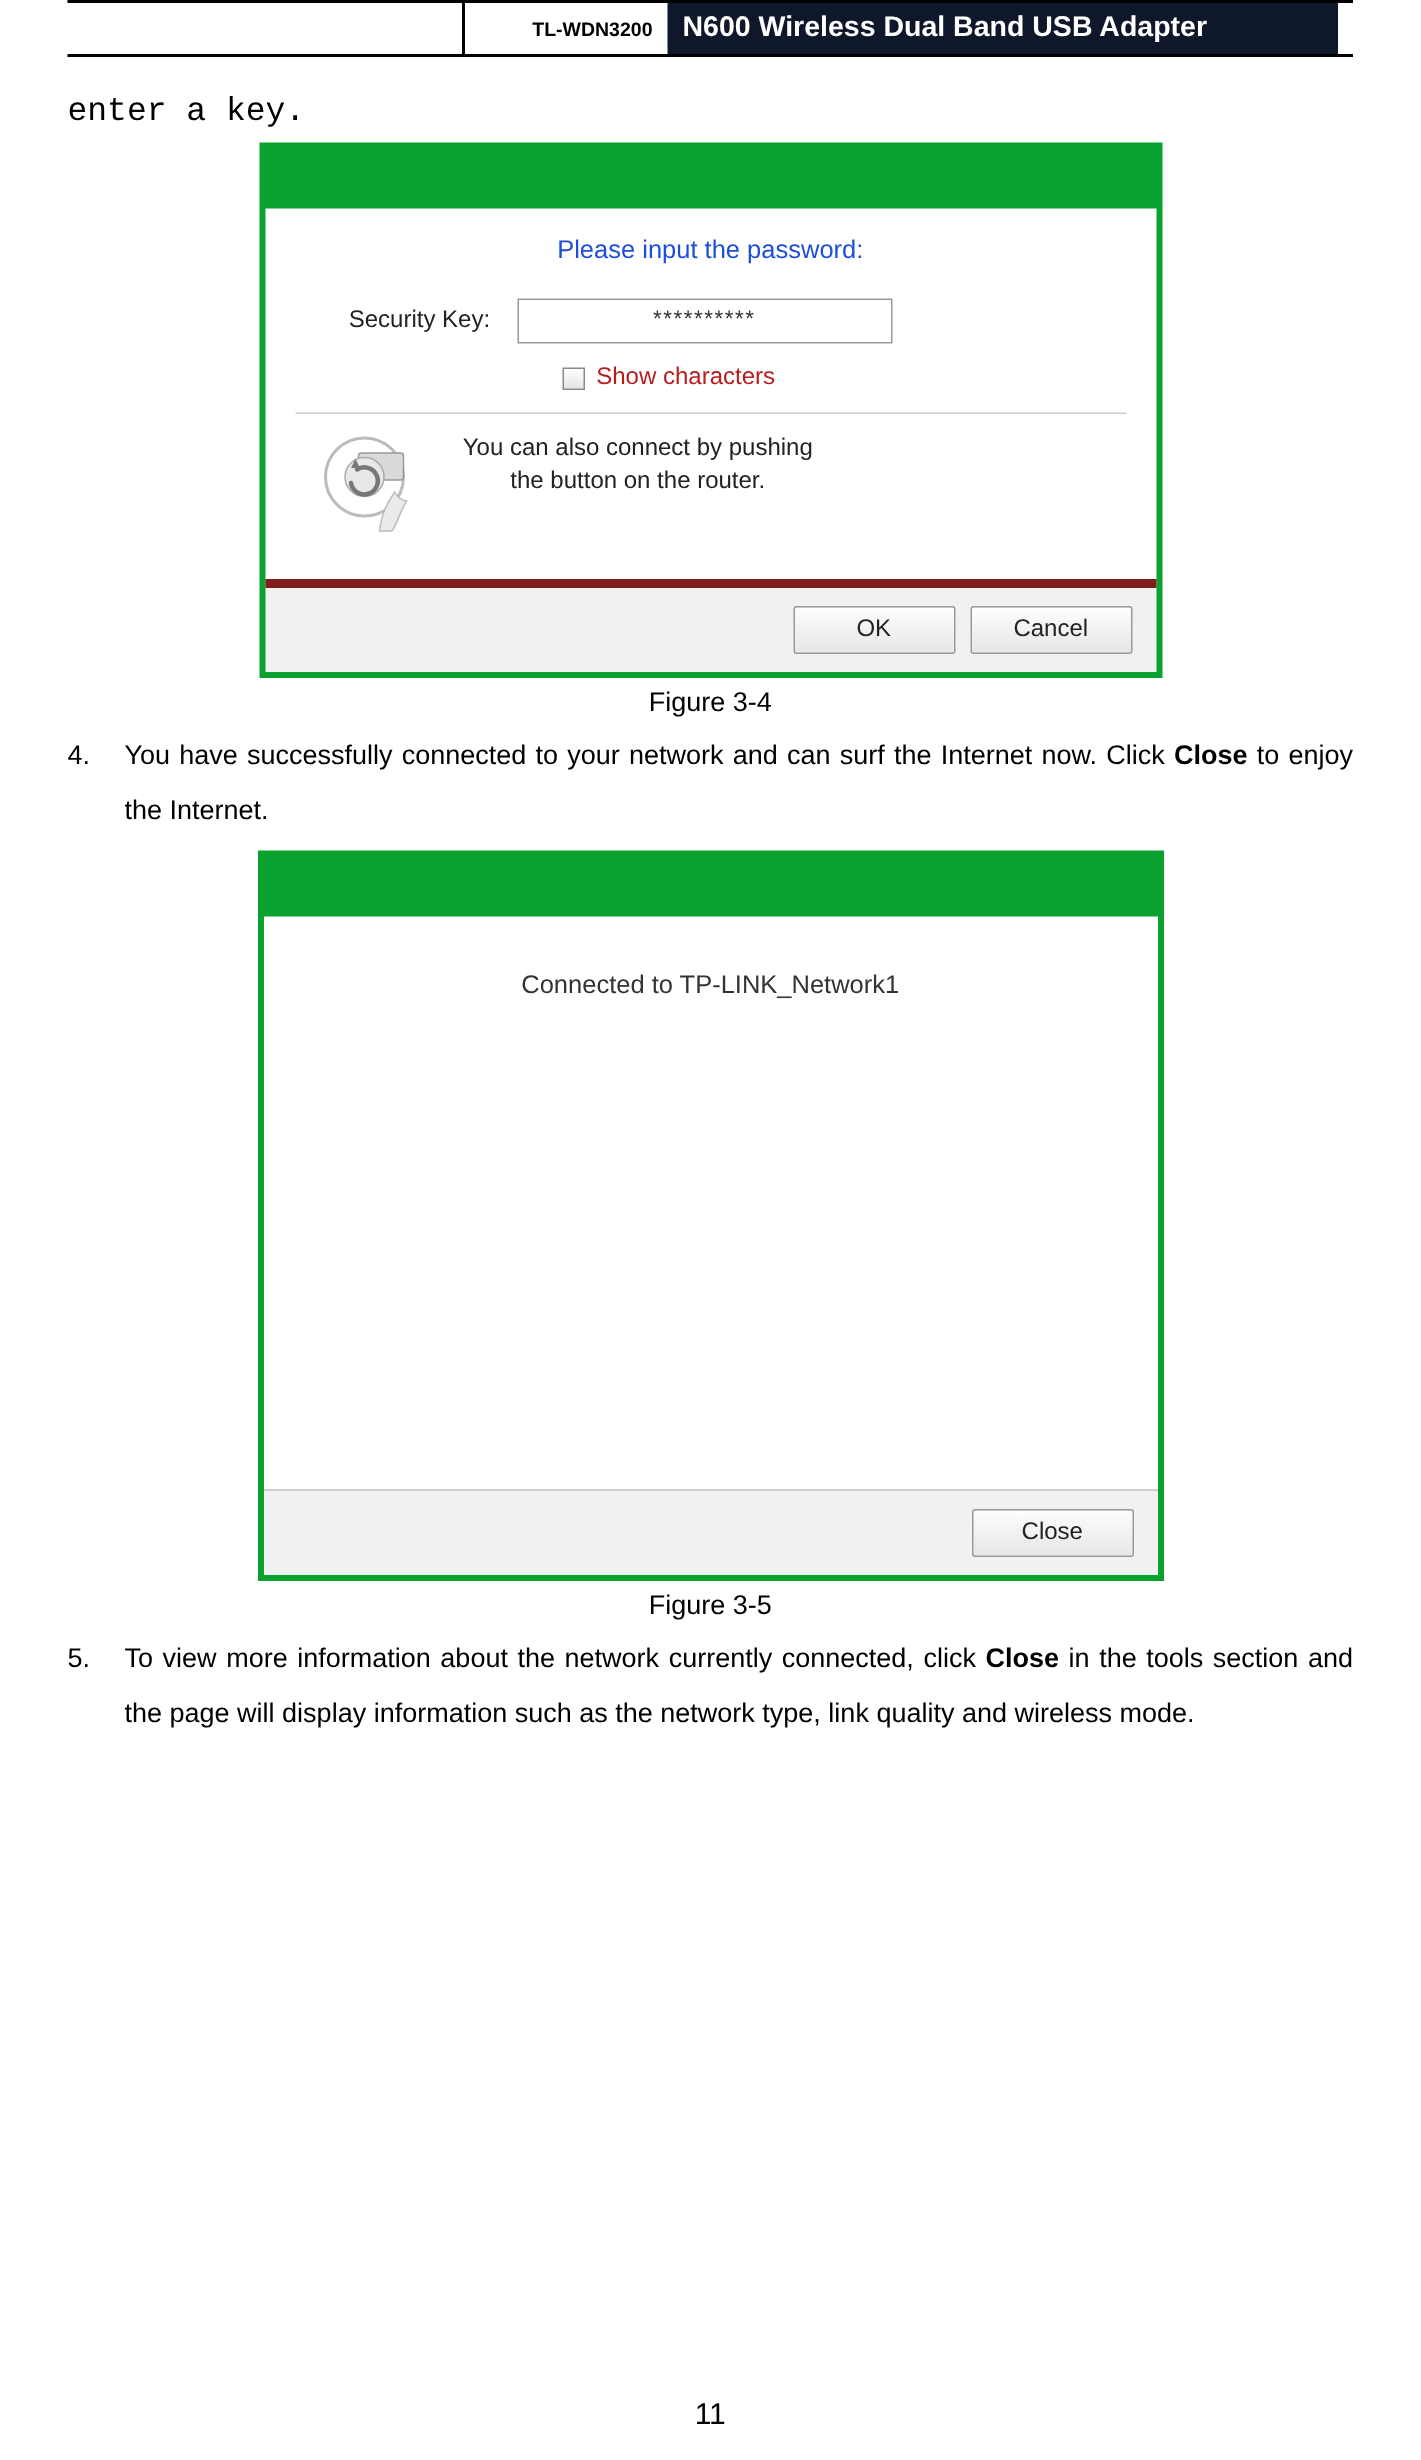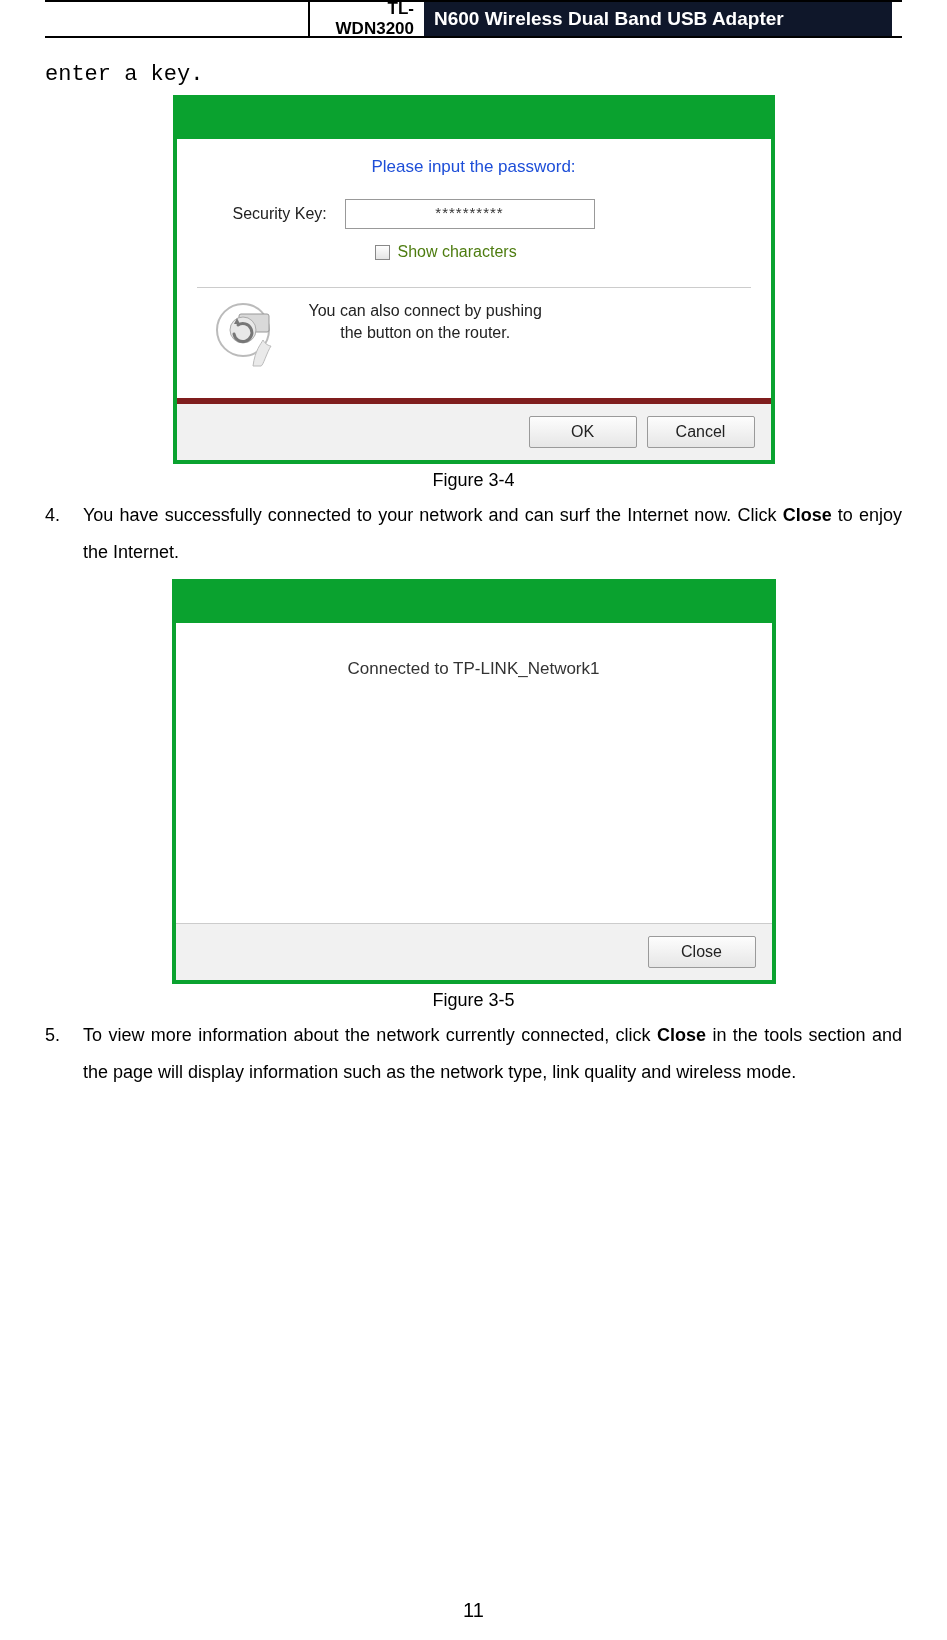--- a/index.html
+++ b/index.html
@@ -21,25 +21,25 @@
     display: flex;
     align-items: stretch;
     margin-bottom: 14px;
   }
   .hb-left {
     flex: 0 0 auto;
     width: 265px;
     border-right: 2px solid #000;
   }
   .hb-model {
-    width: 114px;
+    width: 135px;
     text-align: right;
     padding-right: 10px;
     font-weight: bold;
-    font-size: 17px;
+    font-size: 13px;
     display: flex;
     align-items: center;
     justify-content: flex-end;
   }
   .hb-name {
     flex: 1;
     background: #0f172a;
     color: #fff;
     font-weight: bold;
     font-size: 19px;
@@ -96,22 +96,22 @@
     letter-spacing: 1px;
     color: #333;
     background: #fff;
   }
   .chk-row {
     margin-left: 170px;
     display: flex;
     align-items: center;
     gap: 8px;
     font-size: 16px;
-    color: #4d7c0f;
-    margin-bottom: 26px;
+    color: #b91c1c;
+    margin-bottom: 14px;
   }
   .chk {
     width: 15px; height: 15px;
     border: 1px solid #888;
     background: linear-gradient(#fefefe,#e4e4e4);
   }
   .hr { border: none; border-top: 1px solid #ccc; margin: 0 -8px 12px -8px; }
   .push-row {
     display: flex; gap: 16px; align-items: flex-start;
     padding-bottom: 30px;
@@ -161,21 +161,21 @@
   .dlg2 {
     width: 604px;
     margin: 8px auto 0 auto;
     background: #0aa22f;
     padding: 4px;
     font-family: "Segoe UI", Tahoma, sans-serif;
   }
   .dlg2-top { height: 40px; background: #0aa22f; }
   .dlg2-body {
     background: #fff;
-    height: 300px;
+    height: 382px;
     padding: 36px 28px;
     font-size: 17px;
     color: #333;
   }
   .dlg2-footer {
     background: #f1f1f1;
     border-top: 1px solid #ccc;
     padding: 12px 16px;
     display: flex;
     justify-content: flex-end;

